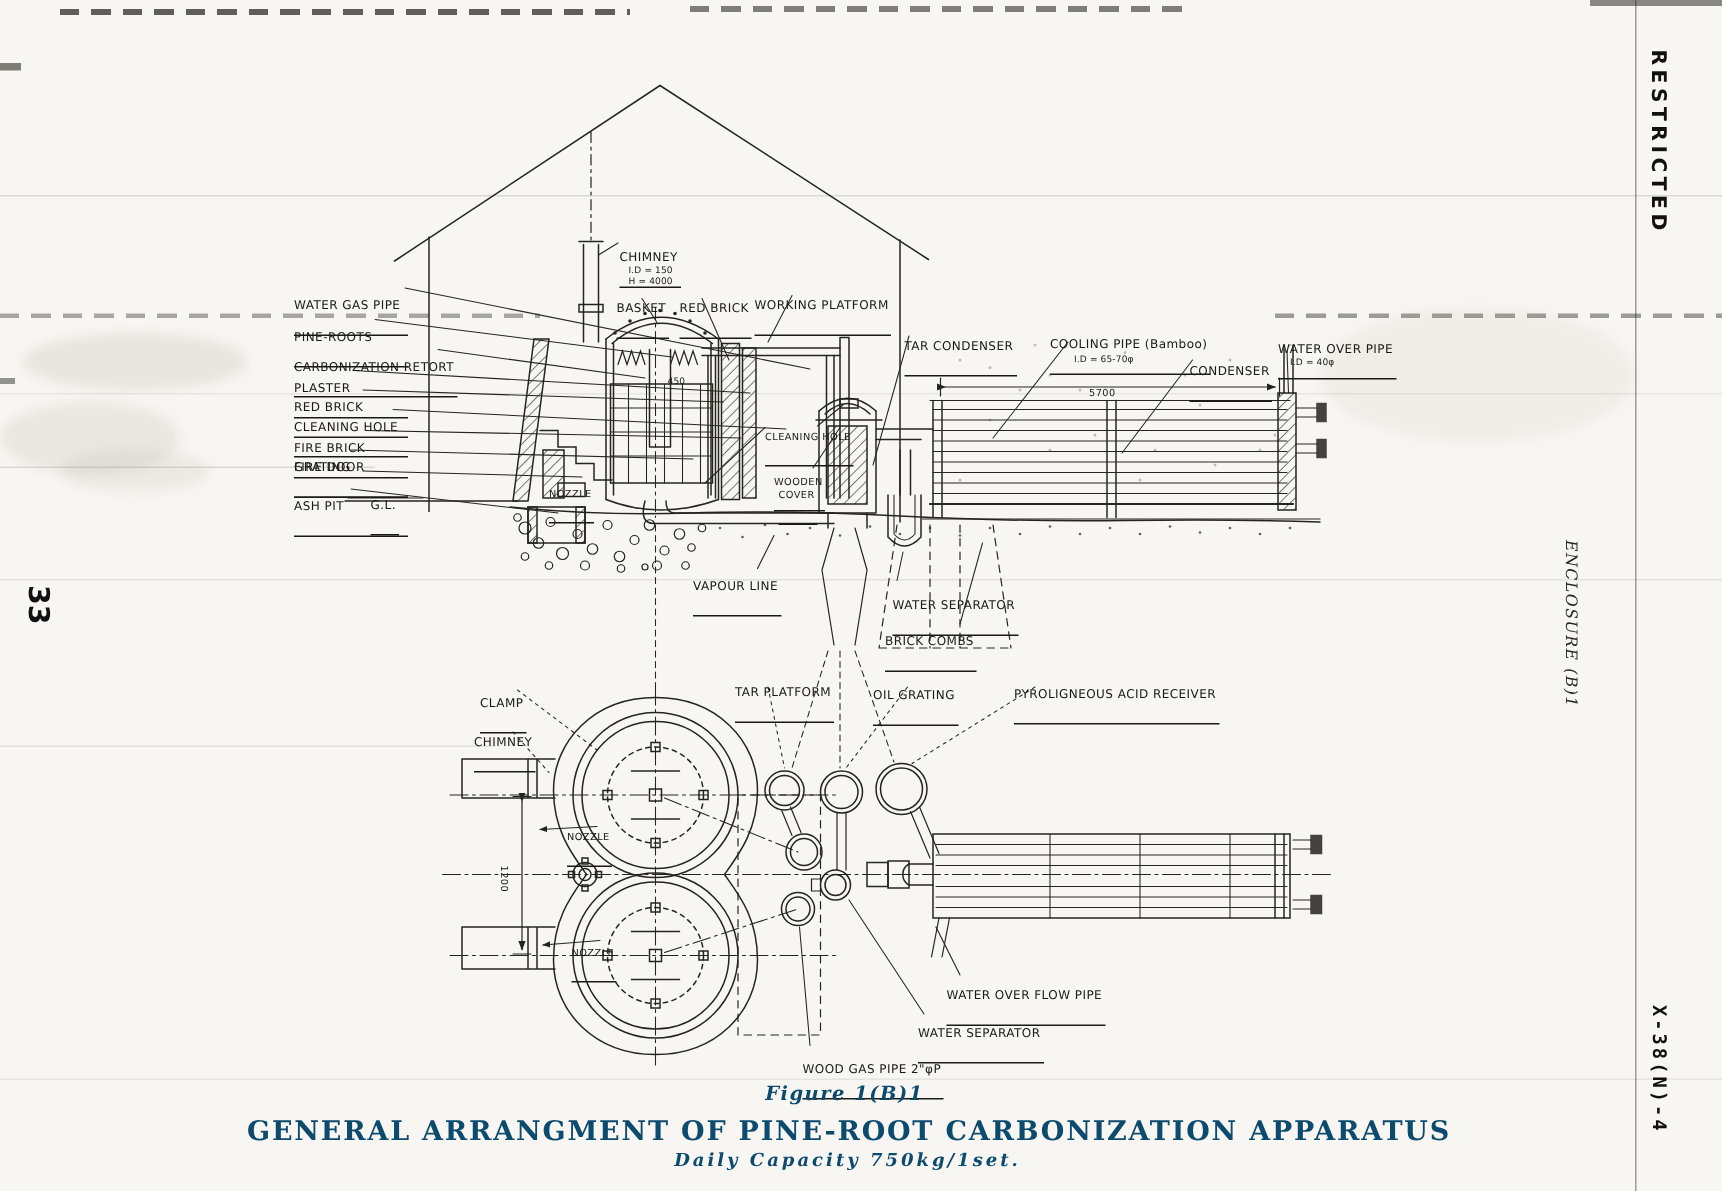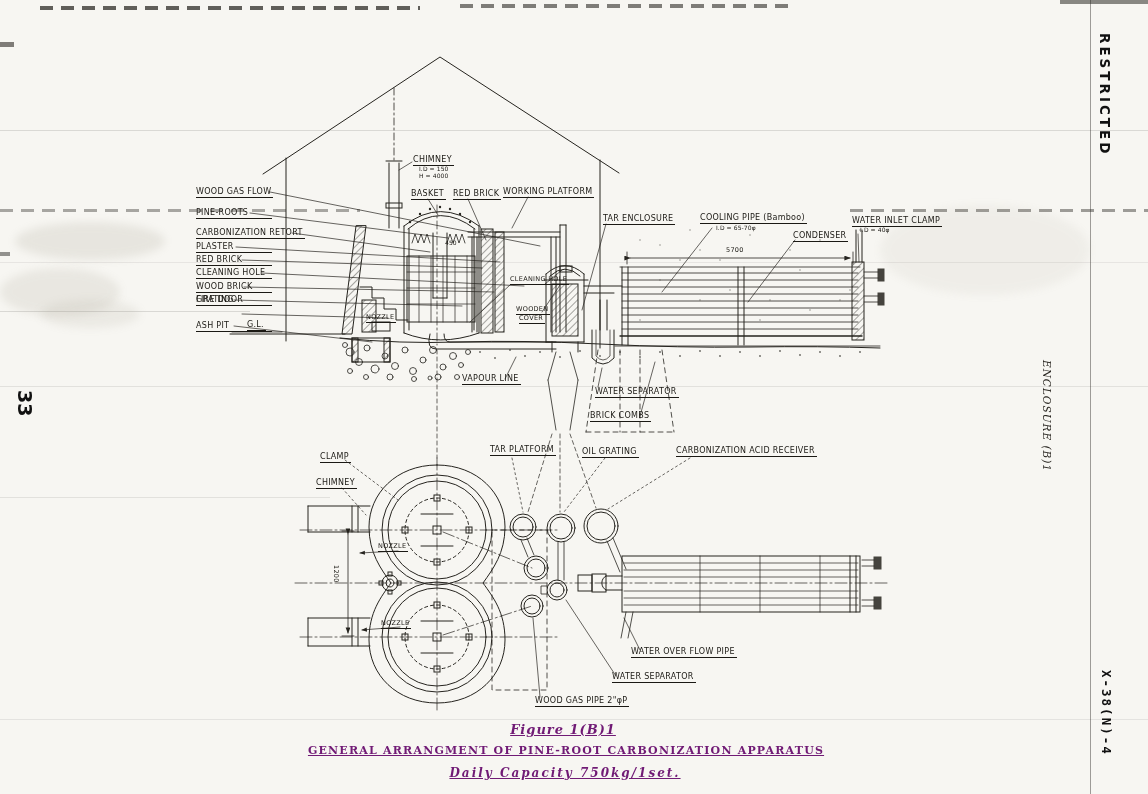--- a/index.html
+++ b/index.html
@@ -5,29 +5,30 @@
   html,body{margin:0;padding:0;}
   body{
     width:1148px;height:794px;position:relative;overflow:hidden;
     background:#f7f6f2;
     font-family:"DejaVu Sans",sans-serif;color:#17150f;
   }
   #art{position:absolute;left:0;top:0;}
   .lbl{
     position:absolute;font-size:8px;line-height:1.05;color:#1b1914;
     letter-spacing:.3px;border-bottom:1px solid #1b1914;
-    padding:0 2px 1px 0;white-space:nowrap;
+    padding:0 2px 15px 0;white-space:nowrap;
     font-family:"DejaVu Sans",sans-serif;
+    margin-top:12px;
   }
   .leftcol{min-width:74px;}
   .nl{border-bottom:none;}
   .sm{font-size:6.5px;}
   .xs{font-size:6px;letter-spacing:.1px;}
   .vert{writing-mode:vertical-rl;}
-  .cap{position:absolute;transform:translateX(-50%);font-family:"DejaVu Serif",serif;color:#701a75;white-space:nowrap;text-decoration:underline;}
+  .cap{position:absolute;transform:translateX(-50%);font-family:"DejaVu Serif",serif;color:#0c4a6e;white-space:nowrap;}
   .streak{position:absolute;background:#2e2c27;}
   .dashes{background:repeating-linear-gradient(90deg,#2e2c27 0 13px,rgba(0,0,0,0) 13px 21px);}
   .stain{position:absolute;border-radius:50%;background:#97917f;filter:blur(4px);}
 </style>
 </head>
 <body>
 
 <svg id="art" width="1148" height="794" viewBox="0 0 1148 794" stroke="#26241f" fill="none" stroke-width="1" stroke-linecap="round">
   <defs>
     <pattern id="hatch" width="5" height="5" patternUnits="userSpaceOnUse" patternTransform="rotate(45)">
@@ -352,67 +353,67 @@
 <div class="streak" style="left:0;top:497px;width:330px;height:1px;opacity:.1"></div>
 <div class="streak" style="left:0;top:719px;width:1148px;height:1px;opacity:.09"></div>
 <div class="streak" style="left:1090px;top:0;width:1px;height:794px;opacity:.45"></div>
 <div class="streak" style="left:0;top:42px;width:14px;height:5px;opacity:.6"></div>
 <div class="streak" style="left:0;top:252px;width:10px;height:4px;opacity:.5"></div>
 <div class="stain" style="left:15px;top:222px;width:150px;height:38px;opacity:.16"></div>
 <div class="stain" style="left:0;top:268px;width:120px;height:48px;opacity:.14"></div>
 <div class="stain" style="left:40px;top:300px;width:100px;height:28px;opacity:.12"></div>
 <div class="stain" style="left:880px;top:205px;width:210px;height:90px;opacity:.08"></div>
 
-<div class="lbl leftcol" style="left:196px;top:188px">WOOD GAS FLOW</div>
+<div class="lbl leftcol" style="left:196px;top:188px">WATER GAS PIPE</div>
 <div class="lbl leftcol" style="left:196px;top:209px">PINE-ROOTS</div>
 <div class="lbl leftcol" style="left:196px;top:229px">CARBONIZATION RETORT</div>
 <div class="lbl leftcol" style="left:196px;top:243px">PLASTER</div>
 <div class="lbl leftcol" style="left:196px;top:256px">RED BRICK</div>
 <div class="lbl leftcol" style="left:196px;top:269px">CLEANING HOLE</div>
-<div class="lbl leftcol" style="left:196px;top:283px">WOOD BRICK</div>
+<div class="lbl leftcol" style="left:196px;top:283px">FIRE BRICK</div>
 <div class="lbl leftcol" style="left:196px;top:296px">GRATING</div>
 <div class="lbl leftcol" style="left:196px;top:296px">FIRE DOOR</div>
 <div class="lbl leftcol" style="left:196px;top:322px">ASH PIT</div>
 <div class="lbl" style="left:247px;top:321px">G.L.</div>
 <div class="lbl sm" style="left:366px;top:314px">NOZZLE</div>
 
 <div class="lbl" style="left:413px;top:156px">CHIMNEY</div>
 <div class="lbl xs nl" style="left:419px;top:166px">I.D = 150</div>
 <div class="lbl xs nl" style="left:419px;top:173px">H = 4000</div>
 <div class="lbl" style="left:411px;top:190px">BASKET</div>
 <div class="lbl" style="left:453px;top:190px">RED BRICK</div>
 <div class="lbl" style="left:503px;top:188px">WORKING PLATFORM</div>
 <div class="lbl sm" style="left:510px;top:276px">CLEANING HOLE</div>
 <div class="lbl sm" style="left:516px;top:306px">WOODEN</div>
 <div class="lbl sm" style="left:519px;top:315px">COVER</div>
 <div class="lbl xs nl" style="left:445px;top:240px">450</div>
 <div class="lbl" style="left:462px;top:375px">VAPOUR LINE</div>
 <div class="lbl" style="left:595px;top:388px">WATER SEPARATOR</div>
 <div class="lbl" style="left:590px;top:412px">BRICK COMBS</div>
 
-<div class="lbl" style="left:603px;top:215px">TAR ENCLOSURE</div>
+<div class="lbl" style="left:603px;top:215px">TAR CONDENSER</div>
 <div class="lbl" style="left:700px;top:214px">COOLING PIPE (Bamboo)</div>
 <div class="lbl xs nl" style="left:716px;top:225px">I.D = 65-70φ</div>
 <div class="lbl" style="left:793px;top:232px">CONDENSER</div>
-<div class="lbl" style="left:852px;top:217px">WATER INLET CLAMP</div>
+<div class="lbl" style="left:852px;top:217px">WATER OVER PIPE</div>
 <div class="lbl xs nl" style="left:860px;top:227px">I.D = 40φ</div>
 <div class="lbl sm nl" style="left:726px;top:247px">5700</div>
 
 <div class="lbl" style="left:320px;top:453px">CLAMP</div>
 <div class="lbl" style="left:316px;top:479px">CHIMNEY</div>
 <div class="lbl" style="left:490px;top:446px">TAR PLATFORM</div>
 <div class="lbl" style="left:582px;top:448px">OIL GRATING</div>
-<div class="lbl" style="left:676px;top:447px">CARBONIZATION ACID RECEIVER</div>
+<div class="lbl" style="left:676px;top:447px">PYROLIGNEOUS ACID RECEIVER</div>
 <div class="lbl sm" style="left:378px;top:543px">NOZZLE</div>
 <div class="lbl sm" style="left:381px;top:620px">NOZZLE</div>
 <div class="lbl" style="left:631px;top:648px">WATER OVER FLOW PIPE</div>
 <div class="lbl" style="left:612px;top:673px">WATER SEPARATOR</div>
 <div class="lbl" style="left:535px;top:697px">WOOD GAS PIPE 2"φP</div>
 <div class="lbl sm nl vert" style="left:332px;top:565px">1200</div>
 
 <div class="cap" style="left:563px;top:722px;font-size:13px;font-weight:bold;font-style:italic;letter-spacing:1px">Figure 1(B)1</div>
-<div class="cap" style="left:566px;top:744px;font-size:11px;font-weight:bold;letter-spacing:1.2px">GENERAL ARRANGMENT OF PINE-ROOT CARBONIZATION APPARATUS</div>
+<div class="cap" style="left:566px;top:744px;font-size:18px;font-weight:bold;letter-spacing:1.2px">GENERAL ARRANGMENT OF PINE-ROOT CARBONIZATION APPARATUS</div>
 <div class="cap" style="left:565px;top:766px;font-size:12px;font-weight:bold;font-style:italic;letter-spacing:2px">Daily Capacity 750kg/1set.</div>
 
 <div class="vert" style="position:absolute;left:1097px;top:33px;font-size:13.5px;font-weight:bold;letter-spacing:3px;color:#111">RESTRICTED</div>
 <div class="vert" style="position:absolute;left:1041px;top:360px;font-size:10.5px;font-style:italic;font-family:'DejaVu Serif',serif;letter-spacing:1px;color:#2a2722">ENCLOSURE (B)1</div>
 <div class="vert" style="position:absolute;left:1099px;top:670px;font-size:12.5px;font-weight:bold;font-family:'DejaVu Sans Mono',monospace;letter-spacing:2px;color:#111">X-38(N)-4</div>
 <div class="vert" style="position:absolute;left:14px;top:390px;font-size:19px;font-weight:bold;color:#111">33</div>
 
 </body></html>

